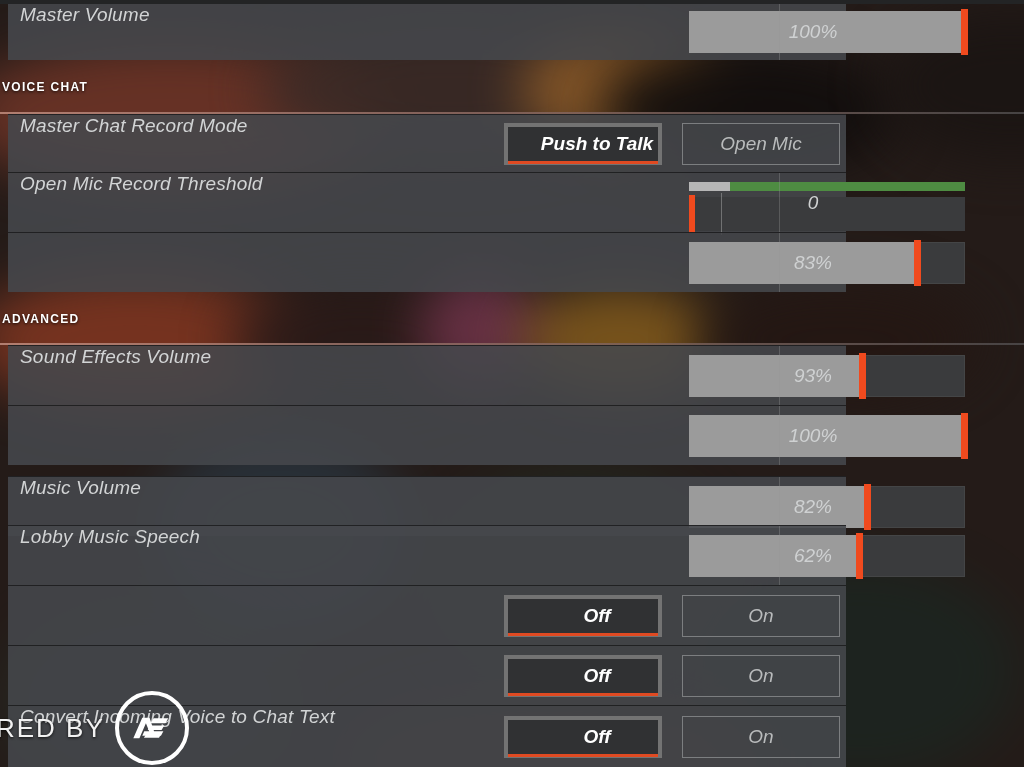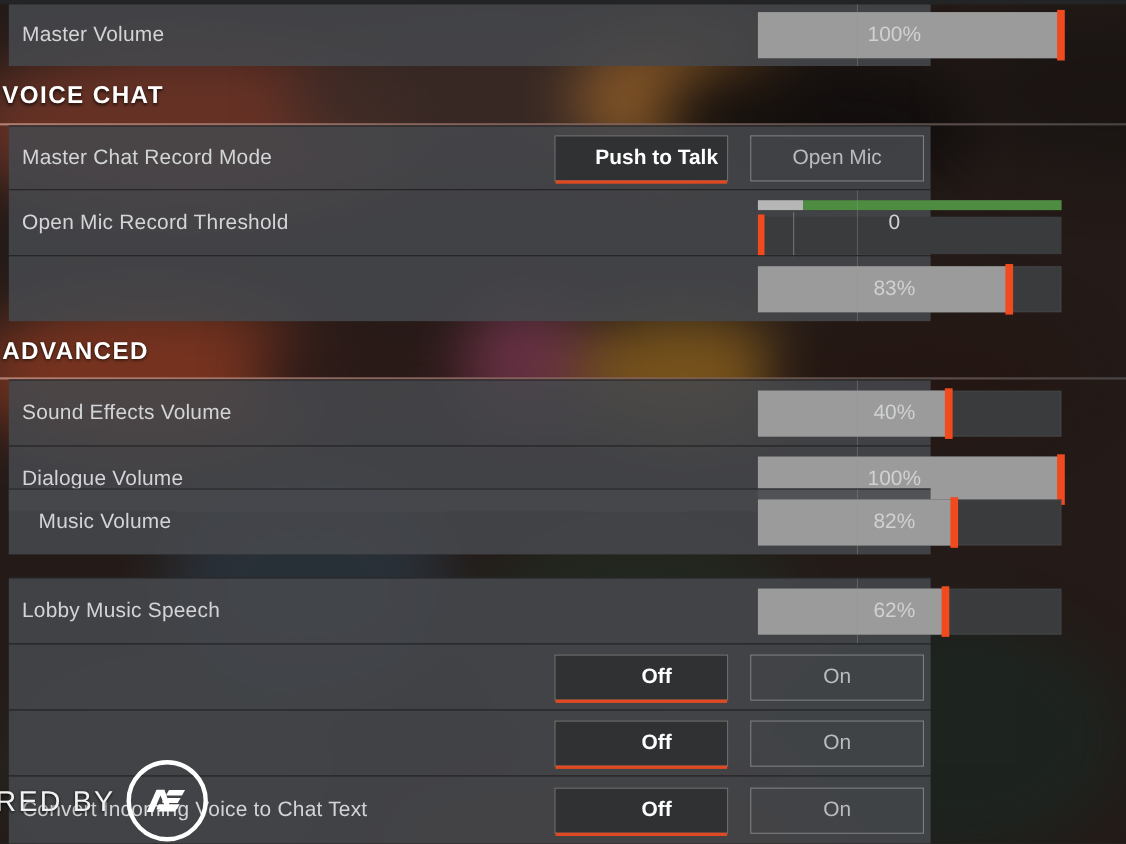--- a/index.html
+++ b/index.html
@@ -12,42 +12,43 @@
   
   #bg{position:absolute;inset:0;z-index:0;overflow:hidden;background:#241b18;}
   #bg .blob{position:absolute;filter:blur(26px);border-radius:50%;}
   
   #root{position:absolute;inset:0;z-index:2;}
   .topstrip{position:absolute;left:0;top:0;width:1024px;height:4px;background:#232425;}
 
   
   .row{
     position:absolute;left:8px;width:838px;
-    display:flex;align-items:center;
+    display:flex;align-items:flex-start;
     background:rgba(69,72,76,0.88);
     box-sizing:border-box;
+    font-style:italic;
   }
   .row.sep{border-top:1px solid rgba(22,22,23,0.75);}
   .row .label{
     flex:0 0 auto;
     color:#d2d4d5;
     font-size:19px;
     letter-spacing:.2px;
     padding-left:12px;
     white-space:nowrap;
   }
 
   
   .section{
     position:absolute;left:0;width:1024px;
     display:flex;align-items:center;
     background:transparent;
   }
   .section .stitle{
-    color:#ffffff;font-size:22px;font-weight:bold;
+    color:#ffffff;font-size:12px;font-weight:bold;
     letter-spacing:1.3px;padding-left:2px;
     text-shadow:0 1px 3px rgba(0,0,0,.75);
   }
   .section .underline{
     position:absolute;left:0;bottom:0;width:1024px;height:2px;
     background:linear-gradient(to right,#c08c7e 0%,#8e6a62 45%,#6e5a55 75%,#4e4b4c 100%);
     opacity:.85;
   }
 
   
@@ -106,21 +107,21 @@
   .btn{
     position:relative;
     width:158px;height:42px;
     display:flex;align-items:center;justify-content:center;
     box-sizing:border-box;
     font-size:19px;
     cursor:pointer;
   }
   .btn.sel{
     background:#303133;
-    border:1px solid #737373;
+    border:4px solid #737373;
     color:#ffffff;font-weight:bold;padding-left:28px;
   }
   .btn.sel:after{
     content:"";position:absolute;left:0;right:0;bottom:-3px;height:3px;
     background:#e04a22;
   }
   .btn.unsel{
     background:transparent;
     border:1px solid #7c7e80;
     color:#b9bbbc;
@@ -213,33 +214,32 @@
         <div class="underline"></div>
       </div>
       <div class="row sep" style="top: 345px; height: 60px;">
         <div class="label">Sound Effects Volume</div>
         <div class="slider-wrap">
           <div class="slider-track">
             <div class="slider-fill" style="width: 173.88px;"></div>
             <div class="slider-knob" style="left: 173.88px;"></div>
           </div>
         </div>
-        <div class="value">40%</div>
+        <div class="value">93%</div>
       </div>
       <div class="row sep" style="top: 405px; height: 60px;">
-        <div class="label">Dialogue Volume</div>
         <div class="slider-wrap">
           <div class="slider-track">
             <div class="slider-fill" style="width: 276px;"></div>
             <div class="slider-knob" style="left: 276px;"></div>
           </div>
         </div>
         <div class="value">100%</div>
       </div>
-      <div class="row sep" style="top: 444px; height: 60px; padding-left: 15px;">
+      <div class="row sep" style="top: 476px; height: 60px;">
         <div class="label">Music Volume</div>
         <div class="slider-wrap">
           <div class="slider-track">
             <div class="slider-fill" style="width: 179.4px;"></div>
             <div class="slider-knob" style="left: 179.4px;"></div>
           </div>
         </div>
         <div class="value">82%</div>
       </div>
       <div class="row sep" style="top: 525px; height: 60px;">

